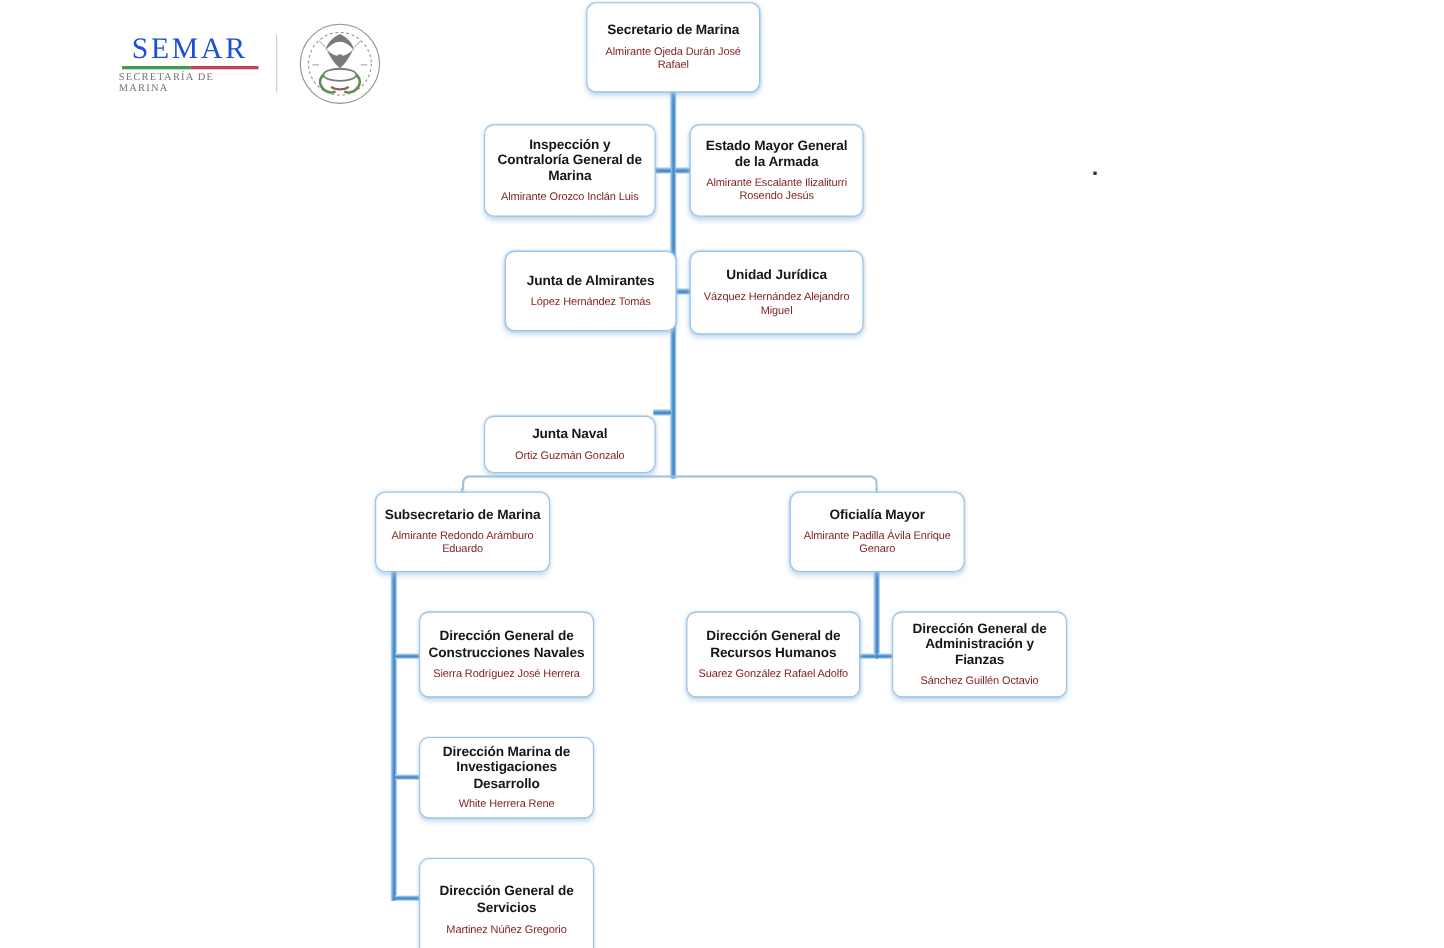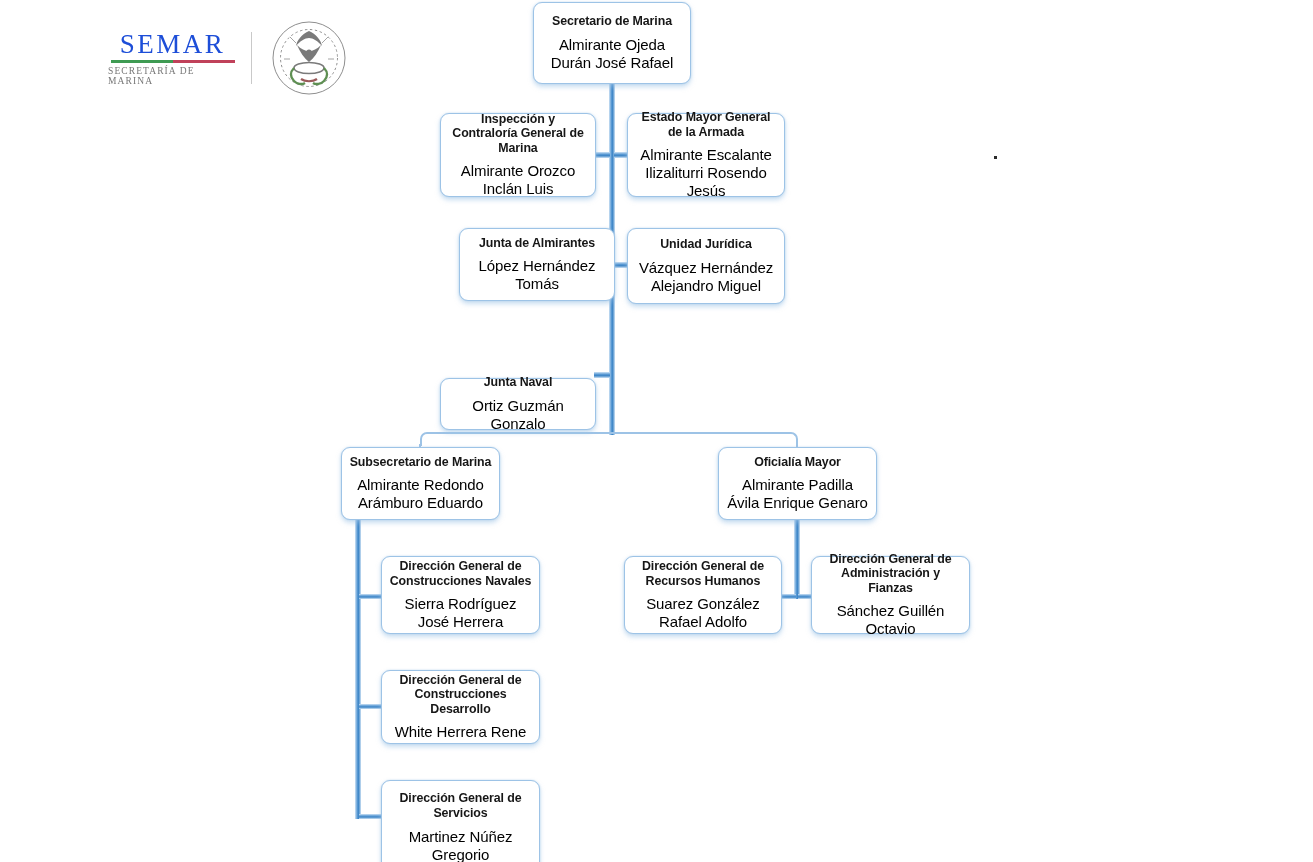--- a/index.html
+++ b/index.html
@@ -103,23 +103,23 @@
     z-index: 5;
   }
   .node-title {
     font-size: 12.4px;
     font-weight: bold;
     color: #161616;
     line-height: 1.18;
     letter-spacing: -0.1px;
   }
   .node-person {
-    font-size: 15px;
+    font-size: 10px;
     font-weight: normal;
-    color: #000000;
+    color: #7f1d1d;
     line-height: 1.2;
     margin-top: 7px;
     letter-spacing: -0.1px;
   }
 
   .stray-dot {
     position: absolute;
     width: 3px;
     height: 3px;
     background: #2b2b2b;
@@ -227,21 +227,21 @@
     <div class="node-title">Oficialía Mayor</div>
     <div class="node-person tight">Almirante Padilla Ávila Enrique Genaro</div>
   </div>
 
   <div class="node" style="left:381px; top:556px; width:159px; height:78px;">
     <div class="node-title">Dirección General de Construcciones Navales</div>
     <div class="node-person">Sierra Rodríguez José Herrera</div>
   </div>
 
   <div class="node" style="left:381px; top:670px; width:159px; height:74px;">
-    <div class="node-title">Dirección General de Construcciones Desarrollo</div>
+    <div class="node-title">Dirección Marina de Investigaciones Desarrollo</div>
     <div class="node-person">White Herrera Rene</div>
   </div>
 
   <div class="node" style="left:381px; top:780px; width:159px; height:95px;">
     <div class="node-title">Dirección General de Servicios</div>
     <div class="node-person">Martinez Núñez Gregorio</div>
   </div>
 
   <div class="node" style="left:624px; top:556px; width:158px; height:78px;">
     <div class="node-title">Dirección General de Recursos Humanos</div>

